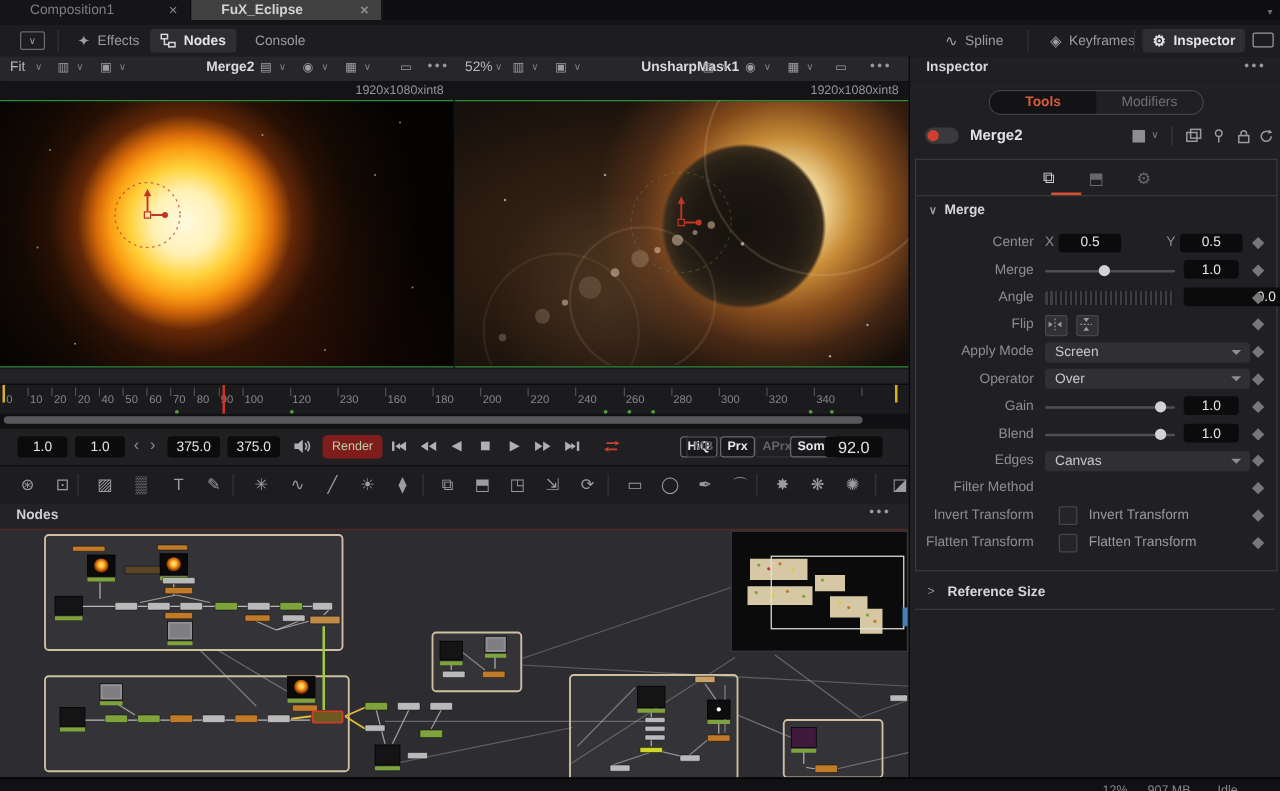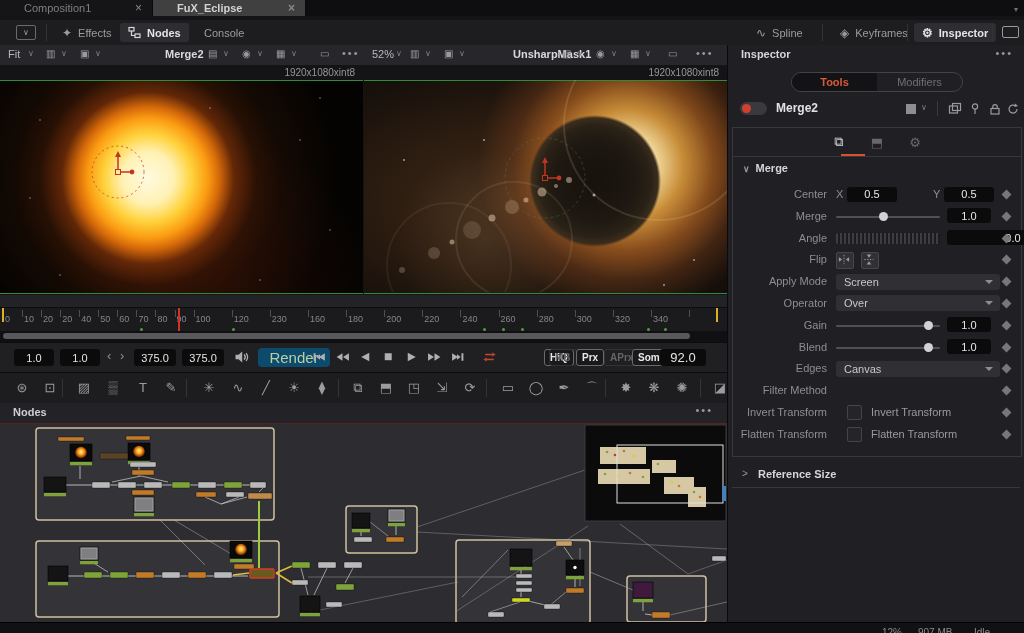--- a/index.html
+++ b/index.html
@@ -61,22 +61,22 @@
   .ticklab{position:absolute;top:6px;transform:translateX(2px);color:#85858a;font-size:9px;}
   #playhead{position:absolute;top:0;width:2px;height:24px;background:#cd3326;}
   .rmark{position:absolute;top:0;width:2px;height:14px;background:#d8b021;}
   .kmark{position:absolute;top:20px;width:3px;height:3px;border-radius:50%;background:#4fa03c;}
   #scrollrow{left:0;top:331px;width:727px;height:11px;background:#101013;}
   #scrollthumb{position:absolute;left:3px;top:2px;width:687px;height:6px;border-radius:3px;background:#58585c;}
   #transport{left:0;top:342px;width:727px;height:30px;background:#202023;border-top:1px solid #0c0c0d;}
   .tfield{position:absolute;top:6px;height:17px;background:#0b0b0c;border-radius:3px;color:#e4e4e6;
           display:flex;align-items:center;justify-content:center;font-size:11px;}
   .tstep{position:absolute;top:5px;color:#909094;font-size:13px;}
-  #render-btn{position:absolute;left:258px;top:5px;width:72px;height:19px;border-radius:4px;background:#0c4a6e;
-              color:#b9cfa4;display:flex;align-items:center;justify-content:center;font-size:15px;}
+  #render-btn{position:absolute;left:258px;top:5px;width:48px;height:19px;border-radius:4px;background:#7f1d1d;
+              color:#b9cfa4;display:flex;align-items:center;justify-content:center;font-size:10px;}
   .tbtn{position:absolute;top:7px;width:15px;height:14px;}
   .chip{position:absolute;top:6px;height:15px;padding:0 5px;border-radius:3px;display:flex;align-items:center;
         font-size:10px;font-weight:bold;}
   .chip.on{color:#e8e8ea;border:1px solid #6a6a6e;background:#19191c;}
   .chip.off{color:#646468;border:1px solid #323236;}
   #curframe{left:660px;width:46px;font-size:13px;}
 
   
   #toolstb{left:0;top:372px;width:727px;height:31px;background:#1d1d20;border-top:1px solid #0c0c0d;}
   .tool-ic{position:absolute;top:6px;width:20px;height:18px;color:#9c9c9e;font-size:13px;text-align:center;line-height:18px;}

